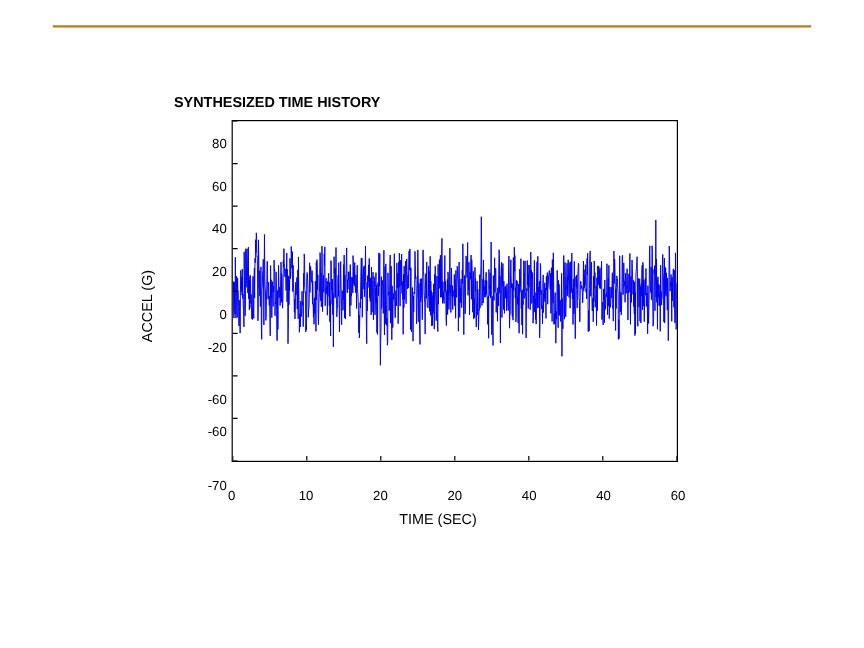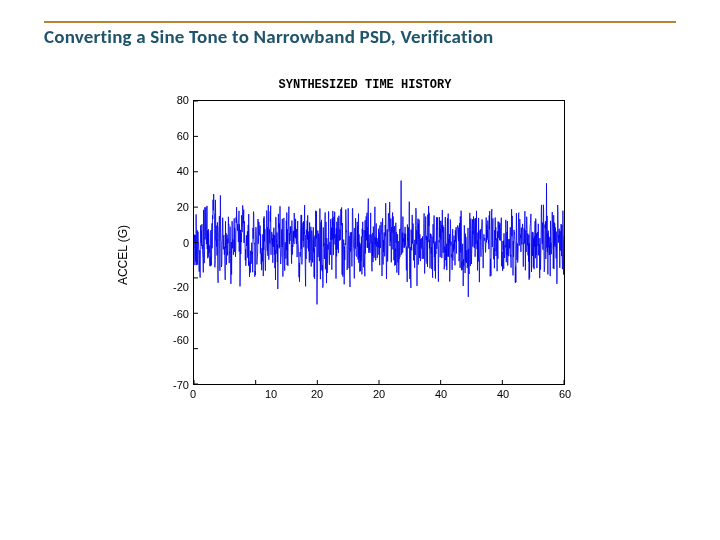--- a/index.html
+++ b/index.html
@@ -38,22 +38,22 @@
     position: absolute;
     left: 145px;
     top: 80px;
     width: 440px;
     height: 350px;
   }
   .chart-title {
     position: absolute;
     width: 100%;
     top: -2px;
-    text-align: center;
-    font-family: Liberation Mono, monospace;
+    text-align: left;
+    font-family: Liberation Sans, sans-serif;
     font-size: 12px;
     font-weight: 700;
     color: #000;
   }
   .y-label {
     position: absolute;
     left: -22px;
     top: 50%;
     transform: translate(-50%, -50%) rotate(-90deg);
     font-family: Arial, sans-serif;
@@ -83,57 +83,58 @@
   .plot-svg {
     display: block;
     width: 100%;
     height: 100%;
   }
   .ytick, .xtick {
     position: absolute;
     font-family: Arial, sans-serif;
     font-size: 11px;
     color: #000;
+    margin-top: 20px;
   }
   .ytick {
     right: calc(100% - 44px);
     transform: translateY(-50%);
     text-align: right;
     width: 30px;
   }
   .xtick {
     top: 308px;
     transform: translateX(-50%);
   }
 </style>
 </head>
 <body>
 
 <div class="page">
 
   <div class="hdr-underline"></div>
-  <div class="page-title">Converting a Sine Tone to Narrowband PSD, Verification</div>
 
   <div class="chart-wrap">
 
     <div class="chart-title">SYNTHESIZED TIME HISTORY</div>
     <div class="y-label">ACCEL (G)</div>
+    <div class="x-label">TIME (SEC)</div>
 
     <div class="ytick" style="top:20px">80</div>
     <div class="ytick" style="top:55.6px">60</div>
     <div class="ytick" style="top:91.25px">40</div>
     <div class="ytick" style="top:126.9px">20</div>
     <div class="ytick" style="top:162.5px">0</div>
-    <div class="ytick" style="top:207px">-20</div>
+    <div class="ytick" style="top:190px">-20</div>
     <div class="ytick" style="top:233.75px">-60</div>
     <div class="ytick" style="top:260px">-60</div>
     <div class="ytick" style="top:305px">-70</div>
 
     <div class="xtick" style="left:48px">0</div>
-    <div class="xtick" style="left:126px">10</div>
+    <div class="xtick" style="left:110px">10</div>
     <div class="xtick" style="left:172px">20</div>
     <div class="xtick" style="left:234px">20</div>
     <div class="xtick" style="left:296px">40</div>
     <div class="xtick" style="left:358px">40</div>
     <div class="xtick" style="left:420px">60</div>
 
     <div class="plot-area">
       <svg class="plot-svg" id="plot-svg" viewBox="0 0 370 283" preserveAspectRatio="none">
           <path d="M0.0 139.1L0.3 140.2L0.5 133.7L0.8 164.1L1.1 163.8L1.3 134.0L1.6 158.0L1.9 160.7L2.1 113.4L2.4 138.6L2.6 164.1L2.9 145.1L3.2 129.2L3.4 157.4L3.7 163.6L4.0 130.7L4.2 140.4L4.5 140.9L4.8 154.5L5.0 170.3L5.3 170.7L5.6 158.6L5.8 149.2L6.1 176.6L6.3 145.7L6.6 124.4L6.9 132.5L7.1 141.8L7.4 129.7L7.7 145.0L7.9 123.2L8.2 147.7L8.5 144.1L8.7 153.6L9.0 157.6L9.3 171.4L9.5 108.9L9.8 140.9L10.1 159.2L10.3 162.1L10.6 149.3L10.8 106.3L11.1 138.4L11.4 132.9L11.6 109.4L11.9 106.3L12.2 120.0L12.4 143.1L12.7 142.1L13.0 104.9L13.2 148.0L13.5 129.4L13.8 157.3L14.0 132.6L14.3 155.7L14.5 128.3L14.8 132.1L15.1 151.9L15.3 144.4L15.6 150.5L15.9 164.8L16.1 155.5L16.4 165.3L16.7 131.5L16.9 129.2L17.2 160.3L17.5 164.3L17.7 132.2L18.0 122.3L18.2 147.3L18.5 114.4L18.8 117.9L19.0 98.8L19.3 109.3L19.6 93.0L19.8 95.2L20.1 113.2L20.4 112.9L20.6 127.5L20.9 166.3L21.2 159.5L21.4 98.9L21.7 117.6L22.0 139.5L22.2 124.6L22.5 145.5L22.7 139.4L23.0 154.5L23.3 124.8L23.5 121.4L23.8 171.7L24.1 181.8L24.3 140.3L24.6 137.4L24.9 125.5L25.1 124.8L25.4 115.1L25.7 147.5L25.9 169.7L26.2 121.2L26.4 94.4L26.7 131.2L27.0 140.0L27.2 140.6L27.5 166.0L27.8 163.5L28.0 150.6L28.3 137.3L28.6 116.8L28.8 116.8L29.1 137.8L29.4 148.3L29.6 136.5L29.9 134.1L30.2 148.0L30.4 153.5L30.7 145.8L30.9 163.8L31.2 178.9L31.5 120.3L31.7 147.2L32.0 132.1L32.3 137.7L32.5 163.7L32.8 137.5L33.1 133.8L33.3 143.6L33.6 154.3L33.9 137.5L34.1 142.2L34.4 115.8L34.6 124.7L34.9 123.5L35.2 162.1L35.4 150.8L35.7 152.3L36.0 125.5L36.2 126.6L36.5 157.7L36.8 182.6L37.0 182.9L37.3 141.0L37.6 173.5L37.8 150.3L38.1 120.2L38.3 129.8L38.6 147.3L38.9 138.4L39.1 138.5L39.4 153.7L39.7 147.6L39.9 132.2L40.2 117.4L40.5 150.9L40.7 126.9L41.0 130.3L41.3 152.1L41.5 155.8L41.8 146.9L42.1 116.3L42.3 121.8L42.6 106.2L42.8 117.8L43.1 121.0L43.4 129.7L43.6 123.6L43.9 123.0L44.2 133.2L44.4 141.1L44.7 124.9L45.0 109.9L45.2 150.5L45.5 123.5L45.8 155.1L46.0 185.4L46.3 167.6L46.5 128.9L46.8 153.0L47.1 132.3L47.3 141.1L47.6 114.3L47.9 118.3L48.1 131.2L48.4 126.5L48.7 104.4L48.9 110.3L49.2 122.4L49.5 119.6L49.7 108.7L50.0 142.0L50.3 120.0L50.5 134.6L50.8 141.4L51.0 142.7L51.3 159.2L51.6 148.3L51.8 164.8L52.1 156.0L52.4 134.2L52.6 145.0L52.9 143.1L53.2 141.1L53.4 130.3L53.7 156.6L54.0 137.4L54.2 123.9L54.5 164.7L54.7 113.1L55.0 140.9L55.3 155.7L55.5 175.9L55.8 160.6L56.1 163.2L56.3 171.5L56.6 149.8L56.9 155.2L57.1 162.9L57.4 160.9L57.7 141.7L57.9 153.4L58.2 153.2L58.4 150.9L58.7 171.2L59.0 126.9L59.2 137.6L59.5 110.6L59.8 113.9L60.0 140.0L60.3 142.9L60.6 142.2L60.8 175.7L61.1 170.0L61.4 173.9L61.6 130.2L61.9 126.1L62.2 127.3L62.4 134.1L62.7 145.8L62.9 163.4L63.2 157.1L63.5 155.1L63.7 147.9L64.0 118.0L64.3 142.7L64.5 133.6L64.8 121.0L65.1 124.0L65.3 128.3L65.6 133.7L65.9 134.4L66.1 124.6L66.4 152.5L66.6 133.1L66.9 150.6L67.2 163.3L67.4 152.2L67.7 169.2L68.0 147.1L68.2 160.3L68.5 160.3L68.8 133.4L69.0 149.9L69.3 175.1L69.6 117.5L69.8 148.9L70.1 115.4L70.4 122.5L70.6 140.5L70.9 128.1L71.1 159.7L71.4 169.6L71.7 154.1L71.9 147.8L72.2 142.8L72.5 122.1L72.7 109.5L73.0 113.7L73.3 149.8L73.5 126.4L73.8 154.7L74.1 138.1L74.3 104.1L74.6 128.9L74.8 158.7L75.1 145.8L75.4 135.4L75.6 128.4L75.9 142.4L76.2 110.4L76.4 120.5L76.7 104.7L77.0 153.8L77.2 139.2L77.5 139.2L77.8 130.9L78.0 136.8L78.3 144.1L78.5 137.6L78.8 161.7L79.1 133.3L79.3 146.0L79.6 131.7L79.9 126.7L80.1 136.2L80.4 153.8L80.7 134.2L80.9 167.1L81.2 149.0L81.5 179.0L81.7 116.2L82.0 116.4L82.3 140.7L82.5 139.6L82.8 152.6L83.0 131.5L83.3 161.1L83.6 143.5L83.8 188.0L84.1 149.3L84.4 112.9L84.6 126.6L84.9 123.5L85.2 147.3L85.4 122.4L85.7 146.0L86.0 105.3L86.2 144.0L86.5 153.1L86.7 163.0L87.0 155.8L87.3 155.6L87.5 134.7L87.8 128.3L88.1 146.0L88.3 117.9L88.6 148.0L88.9 175.6L89.1 162.6L89.4 144.3L89.7 127.2L89.9 116.9L90.2 136.3L90.5 155.4L90.7 169.6L91.0 144.6L91.2 141.2L91.5 144.1L91.8 157.6L92.0 155.1L92.3 119.6L92.6 149.0L92.8 111.5L93.1 164.0L93.4 128.4L93.6 152.6L93.9 164.9L94.2 130.5L94.4 125.6L94.7 112.5L94.9 105.6L95.2 139.5L95.5 143.1L95.7 132.1L96.0 139.9L96.3 125.7L96.5 132.6L96.8 125.3L97.1 129.3L97.3 150.1L97.6 162.6L97.9 119.5L98.1 134.0L98.4 153.5L98.6 143.9L98.9 145.8L99.2 129.8L99.4 140.4L99.7 130.6L100.0 143.2L100.2 112.0L100.5 120.2L100.8 135.8L101.0 125.6L101.3 137.3L101.6 117.8L101.8 133.8L102.1 139.8L102.4 142.9L102.6 128.1L102.9 134.1L103.1 156.1L103.4 132.2L103.7 120.0L103.9 139.3L104.2 143.5L104.5 150.4L104.7 157.9L105.0 176.3L105.3 161.8L105.5 180.7L105.8 163.4L106.1 151.1L106.3 155.6L106.6 134.8L106.8 124.9L107.1 113.9L107.4 148.0L107.6 114.1L107.9 163.4L108.2 148.0L108.4 128.0L108.7 126.5L109.0 121.6L109.2 139.9L109.5 120.4L109.8 146.3L110.0 131.1L110.3 132.9L110.6 104.1L110.8 136.4L111.1 150.8L111.3 170.0L111.6 185.4L111.9 134.0L112.1 158.0L112.4 128.7L112.7 132.0L112.9 134.0L113.2 119.7L113.5 138.6L113.7 114.3L114.0 147.3L114.3 134.2L114.5 150.2L114.8 130.5L115.0 141.6L115.3 161.5L115.6 121.5L115.8 138.3L116.1 159.2L116.4 138.0L116.6 132.1L116.9 125.8L117.2 165.5L117.4 150.4L117.7 129.6L118.0 132.8L118.2 138.6L118.5 161.4L118.7 157.5L119.0 138.5L119.3 126.2L119.5 151.3L119.8 136.7L120.1 176.2L120.3 147.4L120.6 177.7L120.9 134.6L121.1 145.9L121.4 145.2L121.7 109.7L121.9 129.2L122.2 137.6L122.5 110.4L122.7 167.9L123.0 203.4L123.2 185.2L123.5 172.3L123.8 129.5L124.0 156.1L124.3 153.1L124.6 132.6L124.8 135.3L125.1 136.6L125.4 160.2L125.6 148.0L125.9 107.5L126.2 159.4L126.4 178.2L126.7 137.4L126.9 121.3L127.2 169.1L127.5 118.9L127.7 131.6L128.0 152.5L128.3 170.2L128.5 164.0L128.8 186.7L129.1 183.4L129.3 126.4L129.6 145.1L129.9 144.0L130.1 142.3L130.4 157.9L130.7 145.4L130.9 119.6L131.2 111.5L131.4 168.3L131.7 151.3L132.0 120.8L132.2 145.9L132.5 182.1L132.8 137.2L133.0 151.9L133.3 172.0L133.6 149.1L133.8 143.5L134.1 148.6L134.4 142.2L134.6 110.4L134.9 148.8L135.1 158.6L135.4 163.8L135.7 145.9L135.9 141.1L136.2 147.2L136.5 153.8L136.7 118.2L137.0 139.1L137.3 129.5L137.5 126.7L137.8 168.7L138.1 146.5L138.3 117.2L138.6 138.4L138.8 109.9L139.1 126.8L139.4 154.1L139.6 125.6L139.9 115.8L140.2 134.5L140.4 137.1L140.7 110.7L141.0 143.5L141.2 133.3L141.5 148.6L141.8 148.7L142.0 177.6L142.3 127.3L142.6 155.3L142.8 120.8L143.1 133.2L143.3 148.5L143.6 133.3L143.9 116.6L144.1 128.2L144.4 152.1L144.7 124.5L144.9 114.7L145.2 125.5L145.5 139.2L145.7 139.7L146.0 128.4L146.3 138.9L146.5 124.2L146.8 108.3L147.0 108.2L147.3 124.3L147.6 106.4L147.8 125.7L148.1 173.6L148.4 122.1L148.6 149.1L148.9 175.7L149.2 161.2L149.4 144.6L149.7 138.6L150.0 155.7L150.2 183.3L150.5 145.6L150.8 158.9L151.0 142.4L151.3 143.8L151.5 144.0L151.8 108.5L152.1 119.6L152.3 131.1L152.6 129.6L152.9 143.1L153.1 168.9L153.4 165.9L153.7 148.6L153.9 136.0L154.2 107.3L154.5 128.2L154.7 139.2L155.0 167.3L155.2 135.1L155.5 163.6L155.8 176.5L156.0 186.0L156.3 131.4L156.6 150.5L156.8 148.0L157.1 146.6L157.4 131.1L157.6 146.8L157.9 165.4L158.2 146.9L158.4 107.9L158.7 107.2L158.9 125.1L159.2 129.1L159.5 142.9L159.7 147.5L160.0 151.6L160.3 177.4L160.5 140.4L160.8 127.0L161.1 135.3L161.3 147.7L161.6 117.3L161.9 145.5L162.1 154.4L162.4 155.0L162.7 155.6L162.9 149.2L163.2 120.9L163.4 145.5L163.7 125.0L164.0 158.5L164.2 135.7L164.5 112.6L164.8 161.8L165.0 133.3L165.3 156.7L165.6 141.3L165.8 170.6L166.1 145.2L166.4 170.1L166.6 153.8L166.9 142.6L167.1 160.1L167.4 135.5L167.7 150.7L167.9 173.3L168.2 127.7L168.5 135.8L168.7 120.8L169.0 143.2L169.3 156.0L169.5 166.2L169.8 158.5L170.1 129.0L170.3 147.6L170.6 170.5L170.9 175.3L171.1 119.3L171.4 152.5L171.6 129.5L171.9 134.8L172.2 115.4L172.4 139.3L172.7 130.6L173.0 111.7L173.2 146.8L173.5 126.0L173.8 146.6L174.0 110.0L174.3 97.6L174.6 136.6L174.8 151.8L175.1 133.7L175.3 149.2L175.6 142.3L175.9 149.3L176.1 151.9L176.4 134.8L176.7 111.9L176.9 142.2L177.2 133.4L177.5 142.1L177.7 162.8L178.0 170.3L178.3 141.3L178.5 155.0L178.8 131.9L179.0 161.1L179.3 125.6L179.6 129.2L179.8 146.1L180.1 156.8L180.4 150.0L180.6 133.6L180.9 105.8L181.2 143.2L181.4 136.5L181.7 159.4L182.0 146.8L182.2 122.4L182.5 138.8L182.8 145.7L183.0 137.1L183.3 156.9L183.5 140.7L183.8 141.5L184.1 142.1L184.3 146.4L184.6 127.7L184.9 153.8L185.1 131.6L185.4 136.3L185.7 164.2L185.9 124.4L186.2 144.2L186.5 146.8L186.7 138.5L187.0 120.9L187.2 122.5L187.5 131.9L187.8 134.7L188.0 175.0L188.3 127.4L188.6 117.4L188.8 127.3L189.1 163.5L189.4 138.9L189.6 151.2L189.9 138.9L190.2 131.4L190.4 136.0L190.7 155.4L191.0 147.1L191.2 124.0L191.5 135.2L191.7 102.2L192.0 128.4L192.3 162.0L192.5 177.9L192.8 147.8L193.1 129.3L193.3 128.4L193.6 160.5L193.9 149.5L194.1 125.0L194.4 112.3L194.7 116.0L194.9 126.2L195.2 130.6L195.4 128.2L195.7 101.1L196.0 145.1L196.2 131.2L196.5 140.5L196.8 117.5L197.0 132.4L197.3 161.3L197.6 126.1L197.8 127.5L198.1 131.7L198.4 115.2L198.6 111.5L198.9 148.4L199.1 115.4L199.4 123.9L199.7 140.2L199.9 159.2L200.2 131.5L200.5 125.2L200.7 164.6L201.0 158.7L201.3 147.7L201.5 163.9L201.8 121.8L202.1 141.7L202.3 131.0L202.6 157.5L202.9 171.6L203.1 158.8L203.4 146.9L203.6 133.2L203.9 161.4L204.2 140.0L204.4 146.3L204.7 174.0L205.0 165.3L205.2 156.9L205.5 157.6L205.8 127.9L206.0 155.7L206.3 128.3L206.6 128.7L206.8 119.9L207.1 79.6L207.3 102.2L207.6 153.6L207.9 144.6L208.1 144.7L208.4 131.6L208.7 151.5L208.9 115.6L209.2 140.8L209.5 137.4L209.7 139.9L210.0 146.8L210.3 132.4L210.5 146.3L210.8 136.1L211.1 125.9L211.3 144.5L211.6 132.9L211.8 144.2L212.1 149.5L212.4 169.3L212.6 148.2L212.9 145.3L213.2 180.9L213.4 123.5L213.7 139.5L214.0 136.7L214.2 145.2L214.5 126.3L214.8 147.3L215.0 139.2L215.3 100.7L215.5 160.3L215.8 177.9L216.1 165.0L216.3 145.9L216.6 175.9L216.9 186.9L217.1 128.6L217.4 142.7L217.7 149.3L217.9 136.6L218.2 113.9L218.5 142.7L218.7 133.8L219.0 122.5L219.2 123.8L219.5 159.3L219.8 147.9L220.0 143.1L220.3 148.3L220.6 166.7L220.8 138.8L221.1 150.2L221.4 153.9L221.6 124.6L221.9 107.1L222.2 112.2L222.4 143.3L222.7 129.2L223.0 184.9L223.2 149.0L223.5 130.7L223.7 121.8L224.0 117.6L224.3 163.6L224.5 122.7L224.8 137.4L225.1 118.6L225.3 138.5L225.6 156.9L225.9 133.4L226.1 150.9L226.4 160.1L226.7 138.1L226.9 139.0L227.2 147.5L227.4 137.2L227.7 138.9L228.0 140.6L228.2 158.0L228.5 135.4L228.8 144.1L229.0 144.9L229.3 152.2L229.6 157.7L229.8 122.5L230.1 112.4L230.4 131.0L230.6 172.5L230.9 161.6L231.2 160.4L231.4 134.1L231.7 115.5L231.9 128.7L232.2 138.9L232.5 134.9L232.7 160.4L233.0 162.8L233.3 135.9L233.5 165.8L233.8 113.6L234.1 141.1L234.3 131.2L234.6 105.0L234.9 125.1L235.1 111.8L235.4 147.5L235.6 138.7L235.9 167.3L236.2 163.5L236.4 132.6L236.7 137.1L237.0 133.3L237.2 152.6L237.5 146.2L237.8 168.2L238.0 135.6L238.3 160.5L238.6 176.7L238.8 154.7L239.1 123.2L239.3 142.4L239.6 138.7L239.9 128.5L240.1 114.5L240.4 156.1L240.7 142.2L240.9 169.9L241.2 140.4L241.5 177.5L241.7 149.3L242.0 152.9L242.3 137.3L242.5 116.3L242.8 148.0L243.1 127.5L243.3 128.5L243.6 116.4L243.8 142.4L244.1 147.8L244.4 180.6L244.6 162.6L244.9 139.4L245.2 141.3L245.4 116.1L245.7 136.1L246.0 119.9L246.2 156.1L246.5 127.7L246.8 138.3L247.0 119.8L247.3 127.0L247.5 124.6L247.8 157.1L248.1 146.8L248.3 109.0L248.6 131.3L248.9 124.2L249.1 151.9L249.4 142.9L249.7 126.1L249.9 129.9L250.2 168.3L250.5 162.7L250.7 145.5L251.0 151.3L251.3 116.0L251.5 159.1L251.8 155.4L252.0 148.1L252.3 165.3L252.6 142.7L252.8 169.1L253.1 134.2L253.4 118.1L253.6 117.1L253.9 155.6L254.2 112.6L254.4 155.6L254.7 138.2L255.0 139.6L255.2 142.4L255.5 133.2L255.7 180.5L256.0 167.6L256.3 118.5L256.5 120.3L256.8 144.6L257.1 140.6L257.3 156.3L257.6 153.5L257.9 155.1L258.1 168.9L258.4 135.4L258.7 128.1L258.9 159.5L259.2 143.3L259.4 150.5L259.7 143.8L260.0 134.6L260.2 147.9L260.5 139.0L260.8 153.2L261.0 164.3L261.3 129.3L261.6 140.6L261.8 134.4L262.1 126.2L262.4 152.5L262.6 139.6L262.9 136.5L263.2 128.1L263.4 127.6L263.7 124.4L263.9 124.7L264.2 129.6L264.5 140.1L264.7 126.8L265.0 160.1L265.3 156.4L265.5 122.1L265.8 140.5L266.1 166.9L266.3 115.4L266.6 145.8L266.9 151.6L267.1 109.7L267.4 135.7L267.6 169.3L267.9 160.4L268.2 168.9L268.4 145.6L268.7 142.8L269.0 165.0L269.2 185.0L269.5 158.4L269.8 165.1L270.0 158.2L270.3 124.3L270.6 133.7L270.8 151.8L271.1 172.1L271.4 132.7L271.6 161.1L271.9 135.9L272.1 140.5L272.4 162.0L272.7 154.2L272.9 149.0L273.2 166.9L273.5 163.6L273.7 154.1L274.0 126.9L274.3 195.9L274.5 150.5L274.8 147.8L275.1 173.0L275.3 144.5L275.6 129.5L275.8 111.9L276.1 156.7L276.4 165.0L276.6 120.2L276.9 117.7L277.2 128.6L277.4 163.0L277.7 152.0L278.0 140.8L278.2 135.7L278.5 118.4L278.8 145.6L279.0 129.5L279.3 133.2L279.5 115.5L279.8 132.8L280.1 144.7L280.3 146.9L280.6 128.9L280.9 117.7L281.1 155.8L281.4 137.4L281.7 117.0L281.9 143.0L282.2 141.4L282.5 109.9L282.7 134.1L283.0 148.1L283.3 139.6L283.5 169.4L283.8 132.1L284.0 131.5L284.3 160.6L284.6 116.9L284.8 156.8L285.1 157.7L285.4 181.2L285.6 165.5L285.9 129.6L286.2 138.0L286.4 128.3L286.7 145.2L287.0 155.7L287.2 140.4L287.5 127.1L287.7 124.9L288.0 118.4L288.3 119.2L288.5 146.8L288.8 150.0L289.1 167.2L289.3 165.0L289.6 135.9L289.9 133.3L290.1 134.0L290.4 139.6L290.7 137.0L290.9 137.3L291.2 140.7L291.5 151.4L291.7 149.6L292.0 136.8L292.2 116.5L292.5 141.3L292.8 123.8L293.0 139.0L293.3 129.1L293.6 136.7L293.8 119.6L294.1 127.1L294.4 142.5L294.6 139.3L294.9 148.1L295.2 114.4L295.4 128.2L295.7 110.1L295.9 125.2L296.2 175.4L296.5 157.8L296.7 162.5L297.0 174.7L297.3 139.4L297.5 114.5L297.8 108.1L298.1 132.9L298.3 145.9L298.6 128.5L298.9 117.4L299.1 137.8L299.4 155.1L299.6 158.2L299.9 148.3L300.2 147.2L300.4 167.2L300.7 129.1L301.0 150.2L301.2 116.5L301.5 139.0L301.8 126.2L302.0 155.0L302.3 149.1L302.6 149.5L302.8 137.3L303.1 170.2L303.4 130.4L303.6 138.2L303.9 157.8L304.1 120.5L304.4 136.8L304.7 134.9L304.9 120.9L305.2 127.1L305.5 124.5L305.7 139.2L306.0 122.2L306.3 139.6L306.5 133.9L306.8 129.3L307.1 124.1L307.3 116.7L307.6 165.3L307.8 158.4L308.1 150.8L308.4 160.1L308.6 169.8L308.9 140.1L309.2 148.6L309.4 139.6L309.7 167.9L310.0 132.3L310.2 142.9L310.5 156.9L310.8 153.3L311.0 144.3L311.3 146.3L311.6 141.1L311.8 118.8L312.1 142.4L312.3 161.2L312.6 145.7L312.9 130.9L313.1 153.8L313.4 120.1L313.7 164.5L313.9 156.1L314.2 138.2L314.5 150.8L314.7 155.1L315.0 152.1L315.3 138.3L315.5 147.3L315.8 144.2L316.0 136.1L316.3 126.3L316.6 155.8L316.8 153.8L317.1 166.6L317.4 127.7L317.6 108.2L317.9 135.2L318.2 114.9L318.4 120.8L318.7 137.1L319.0 174.4L319.2 140.2L319.5 156.1L319.7 138.4L320.0 128.9L320.3 132.8L320.5 131.7L320.8 139.7L321.1 143.4L321.3 181.8L321.6 165.6L321.9 181.2L322.1 153.6L322.4 112.1L322.7 139.6L322.9 158.9L323.2 144.3L323.5 142.5L323.7 161.5L324.0 152.9L324.2 146.0L324.5 113.2L324.8 111.6L325.0 140.0L325.3 144.6L325.6 135.3L325.8 118.1L326.1 131.1L326.4 136.9L326.6 133.7L326.9 150.9L327.2 131.8L327.4 126.6L327.7 139.6L327.9 143.4L328.2 136.0L328.5 122.9L328.7 123.7L329.0 141.4L329.3 165.7L329.5 141.8L329.8 142.9L330.1 127.3L330.3 142.4L330.6 131.8L330.9 110.2L331.1 132.4L331.4 169.3L331.7 129.4L331.9 130.1L332.2 151.0L332.4 128.3L332.7 115.7L333.0 123.6L333.2 131.5L333.5 144.4L333.8 132.5L334.0 154.3L334.3 142.8L334.6 160.6L334.8 133.8L335.1 178.7L335.4 142.3L335.6 176.8L335.9 130.0L336.1 125.3L336.4 122.7L336.7 116.9L336.9 112.9L337.2 129.9L337.5 170.9L337.7 140.7L338.0 133.0L338.3 130.9L338.5 154.9L338.8 140.8L339.1 131.5L339.3 166.6L339.6 137.3L339.8 143.4L340.1 168.2L340.4 135.2L340.6 145.7L340.9 123.7L341.2 120.0L341.4 157.2L341.7 117.6L342.0 121.6L342.2 153.9L342.5 132.4L342.8 167.0L343.0 167.0L343.3 136.7L343.6 131.5L343.8 131.0L344.1 145.0L344.3 122.8L344.6 154.3L344.9 147.8L345.1 143.1L345.4 144.9L345.7 177.1L345.9 137.1L346.2 151.9L346.5 168.6L346.7 159.5L347.0 141.8L347.3 107.9L347.5 103.9L347.8 132.1L348.0 137.7L348.3 142.9L348.6 121.5L348.8 148.2L349.1 148.8L349.4 103.8L349.6 109.1L349.9 147.8L350.2 170.8L350.4 169.8L350.7 164.3L351.0 123.5L351.2 127.3L351.5 120.4L351.8 157.9L352.0 138.5L352.3 129.9L352.5 82.3L352.8 146.7L353.1 114.9L353.3 151.0L353.6 132.2L353.9 173.4L354.1 131.5L354.4 129.7L354.7 146.3L354.9 135.7L355.2 153.6L355.5 144.6L355.7 153.8L356.0 136.5L356.2 175.1L356.5 119.9L356.8 146.5L357.0 141.9L357.3 153.2L357.6 147.7L357.8 147.7L358.1 111.4L358.4 111.0L358.6 126.1L358.9 130.6L359.2 167.2L359.4 164.6L359.7 114.2L359.9 168.1L360.2 121.6L360.5 144.0L360.7 122.5L361.0 145.9L361.3 126.4L361.5 140.4L361.8 142.1L362.1 157.4L362.3 130.6L362.6 151.5L362.9 182.9L363.1 173.2L363.4 137.6L363.7 104.0L363.9 109.9L364.2 127.7L364.4 141.6L364.7 134.3L365.0 137.6L365.2 127.7L365.5 137.3L365.8 166.8L366.0 130.3L366.3 149.7L366.6 129.6L366.8 128.6L367.1 123.0L367.4 128.3L367.6 155.1L367.9 124.1L368.1 152.3L368.4 168.1L368.7 165.8L368.9 109.7L369.2 132.9L369.5 173.5L369.7 148.3L370.0 135.0" fill="none" stroke="#0000ee" stroke-width="0.8"></path>
           <g stroke="#000" stroke-width="1">

